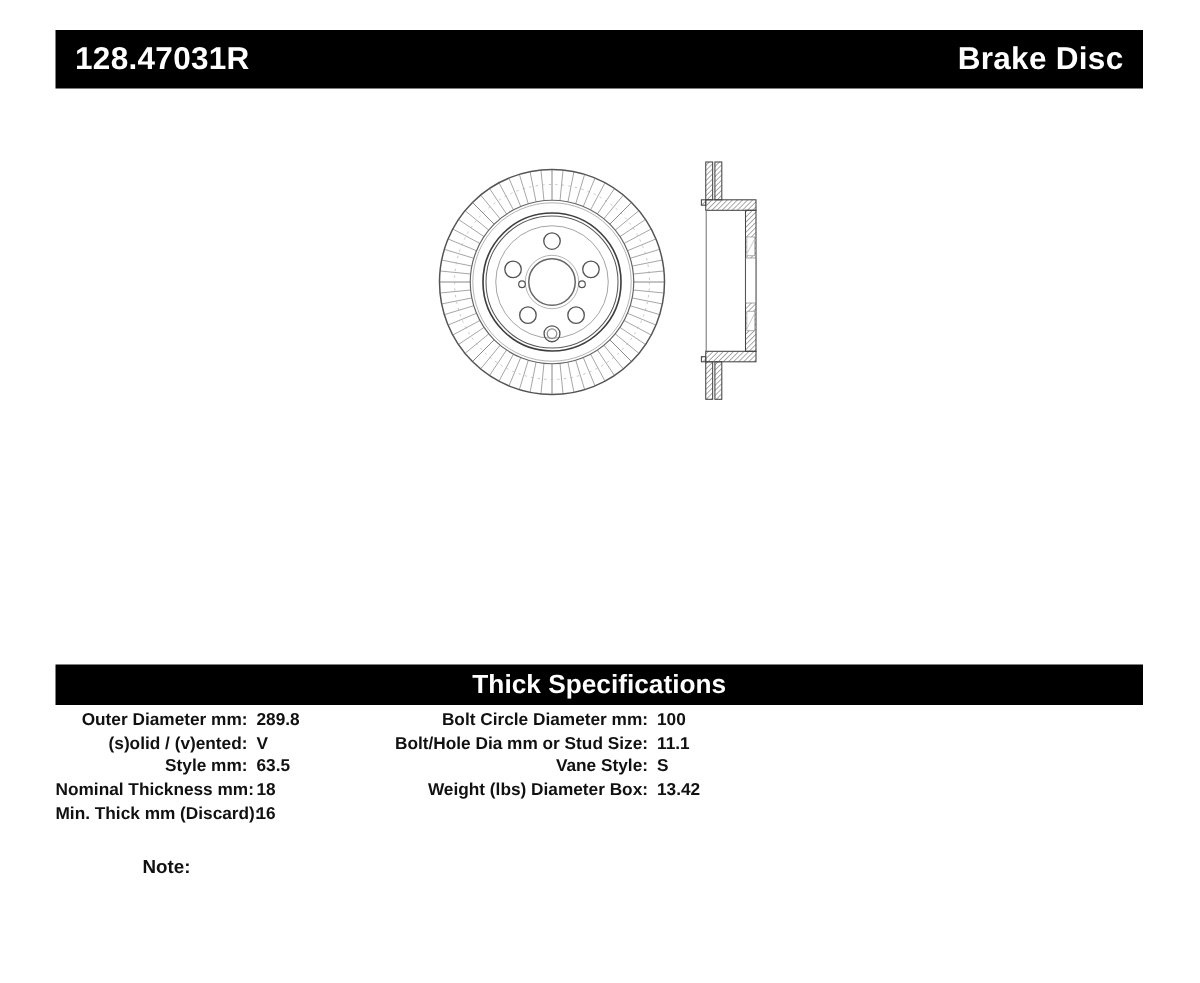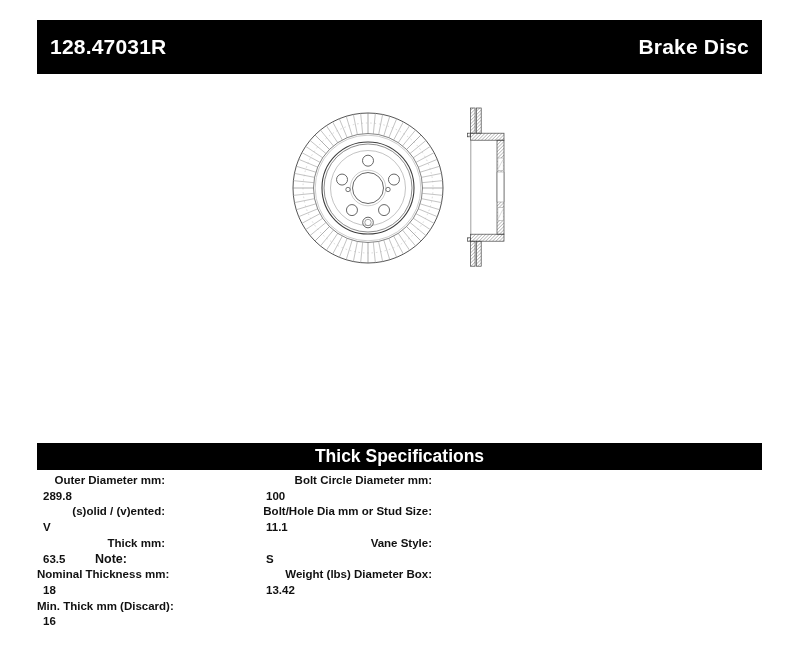--- a/index.html
+++ b/index.html
@@ -4,33 +4,33 @@
 <style>
   html,body{margin:0;padding:0;background:#fff;}
   .page{
     position:relative;width:800px;height:655px;background:#fff;overflow:hidden;
     font-family:"Liberation Sans",sans-serif;color:#111;
   }
   .bar{
     position:absolute;left:37px;width:725px;background:#000;color:#fff;
     box-sizing:border-box;display:flex;align-items:center;
   }
-  .header-bar{top:20px;height:54px;justify-content:space-between;padding:0 13px;
+  .header-bar{top:20px;height:39px;justify-content:space-between;padding:0 13px;
     font-size:21px;font-weight:bold;letter-spacing:0.2px;}
   .spec-bar{top:443px;height:27px;justify-content:center;
     font-size:17.5px;font-weight:bold;}
   .drawing{position:absolute;left:270px;top:98px;width:250px;height:175px;}
   .col{position:absolute;font-size:11.5px;font-weight:bold;line-height:15.7px;color:#111;}
-  .row{display:flex;white-space:nowrap;flex-direction:column;}
+  .row{display:flex;white-space:nowrap;}
   .lbl{text-align:right;display:inline-block;}
   .val{margin-left:6px;}
   .col1{top:473px;left:37px;}  .col1 .lbl{width:128px;}
   .col2{top:473px;left:260px;} .col2 .lbl{width:172px;}
   .col3{top:473px;left:560px;} .col3 .lbl{width:95px;}
-  .note{position:absolute;left:95px;top:552px;font-size:12.5px;font-weight:bold;}
+  .note{position:absolute;left:95px;top:571px;font-size:12.5px;font-weight:bold;}
 </style>
 </head>
 <body>
 
 <div class="page">
 
   <div class="bar header-bar">
     <span>128.47031R</span>
     <span>Brake Disc</span>
   </div>
@@ -155,21 +155,21 @@
   <div class="col col1">
     <div class="row">
       <span class="lbl">Outer Diameter mm:</span>
       <span class="val">289.8</span>
     </div>
     <div class="row">
       <span class="lbl">(s)olid / (v)ented:</span>
       <span class="val">V</span>
     </div>
     <div class="row">
-      <span class="lbl">Thick mm:</span>
+      <span class="lbl">Style mm:</span>
       <span class="val">63.5</span>
     </div>
     <div class="row">
       <span class="lbl">Nominal Thickness mm:</span>
       <span class="val">18</span>
     </div>
     <div class="row">
       <span class="lbl">Min. Thick mm (Discard):</span>
       <span class="val">16</span>
     </div>

